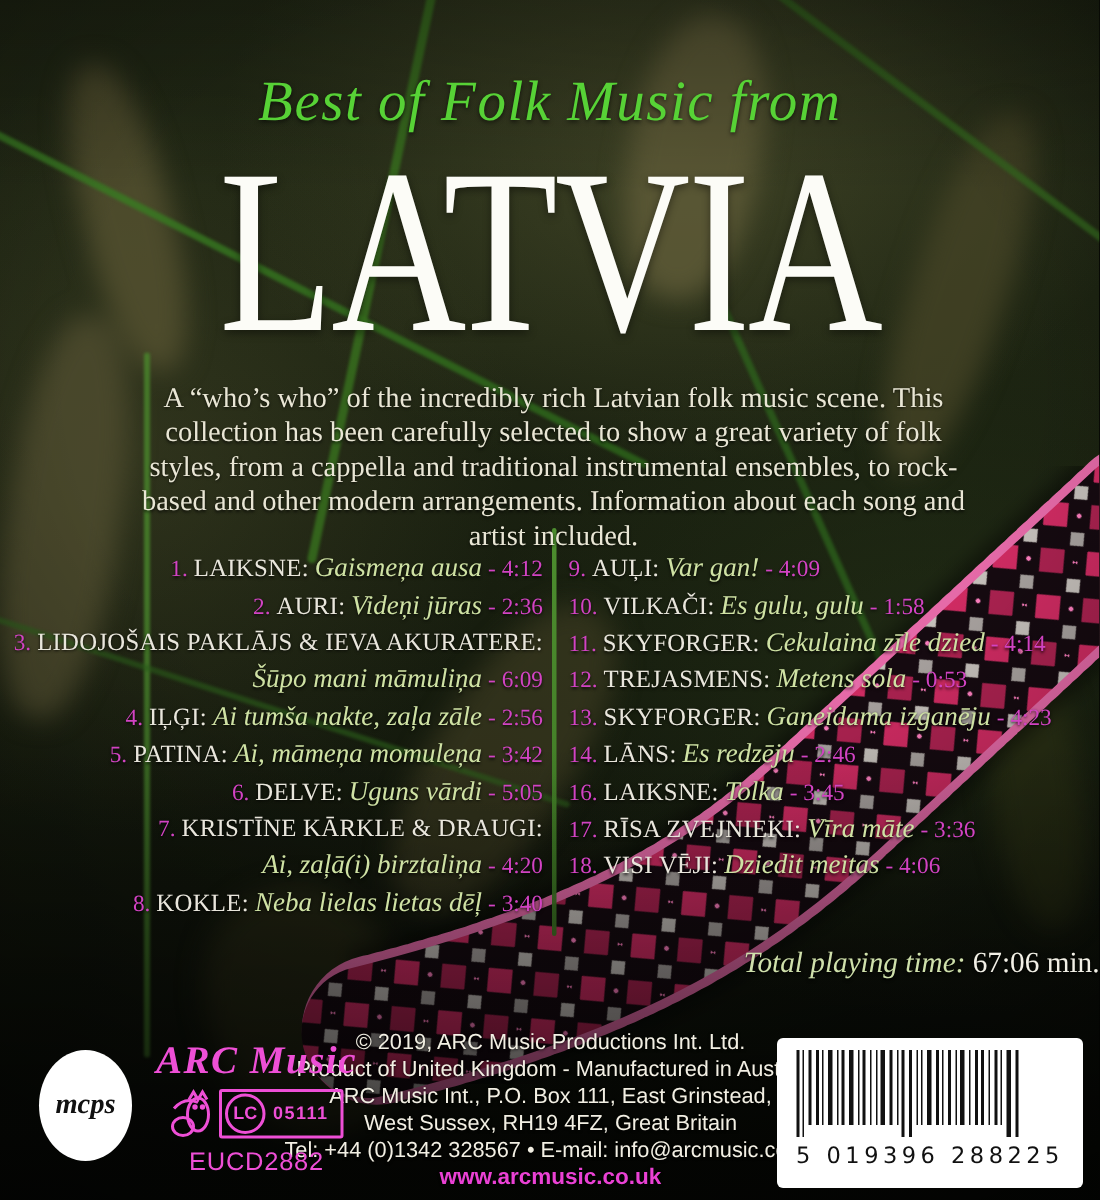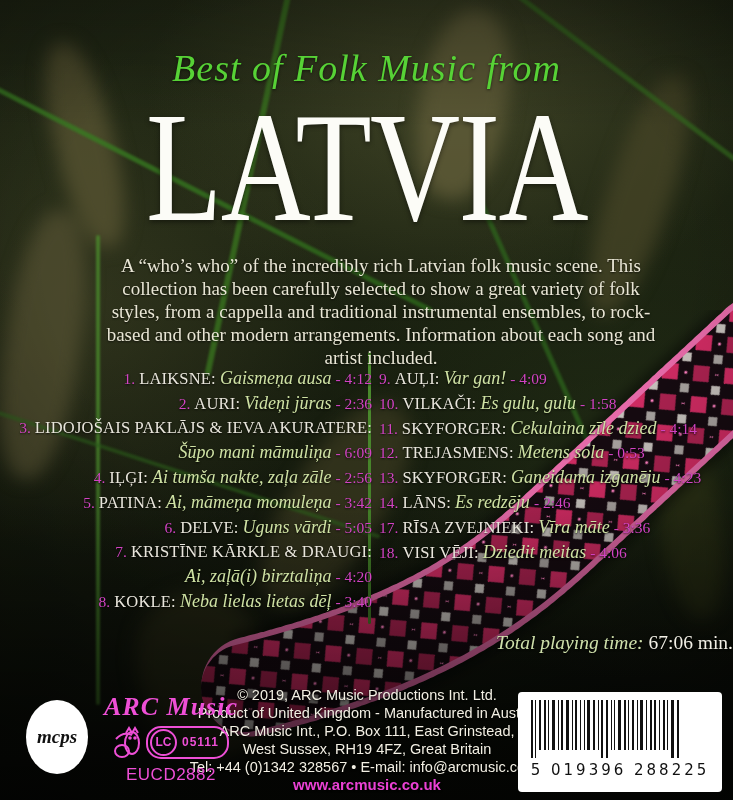--- a/index.html
+++ b/index.html
@@ -39,25 +39,25 @@
       radial-gradient(ellipse 115% 85% at 50% 32%, rgba(0,0,0,0) 38%, rgba(0,0,0,.42) 78%, rgba(0,0,0,.62) 100%),
       linear-gradient(to bottom, rgba(0,0,0,.28) 0%, rgba(0,0,0,0) 16%, rgba(0,0,0,0) 62%, rgba(0,0,0,.5) 96%);
   }
   
   .subtitle{position:absolute;top:46px;left:0;width:100%;text-align:center;
     font-style:italic;font-size:38px;letter-spacing:1px;color:#57d236;
     text-shadow:0 1px 3px rgba(0,0,0,.6);}
   .album-title{position:absolute;top:90px;left:0;width:100%;text-align:center;color:#fcfcf7;
     font-size:156px;line-height:1;font-weight:400;text-shadow:0 2px 6px rgba(0,0,0,.45);}
   .album-title span{display:inline-block;transform:scaleX(.80);letter-spacing:-2px;}
-  .description{position:absolute;top:254px;left:96px;width:570px;text-align:center;
+  .description{position:absolute;top:254px;left:84px;width:570px;text-align:center;
     font-size:19px;line-height:23px;color:#e9e6d5;text-shadow:0 1px 2px rgba(0,0,0,.7);}
   
   .col{position:absolute;top:366px;line-height:24.8px;white-space:nowrap;text-shadow:0 1px 2px rgba(0,0,0,.8);}
-  .col-left{left:12px;width:360px;text-align:right;}
+  .col-left{left:2px;width:360px;text-align:right;}
   .col-right{left:379px;width:354px;text-align:left;}
   .track-line{height:24.8px;}
   .num,.time{color:#d243c3;font-size:15.5px;}
   .artist{color:#e9e6dc;font-size:16.5px;letter-spacing:.2px;}
   .title{color:#cfe2a4;font-style:italic;font-size:18px;}
   .total{position:absolute;top:632px;left:0;width:100%;text-align:right;font-size:19.5px;text-shadow:0 1px 2px rgba(0,0,0,.8);}
   .total .label{font-style:italic;color:#cfe0ab;}
   .total .value{color:#f2f0e6;}
   
   .footer{position:absolute;top:686px;left:138px;width:458px;text-align:center;
@@ -66,21 +66,21 @@
   .website{color:#ea41d4;font-weight:bold;font-size:15px;}
   
   .mcps{position:absolute;left:26px;top:700px;width:62px;height:74px;background:#fff;border-radius:50%;
     display:flex;align-items:center;justify-content:center;}
   .mcps span{font-style:italic;font-weight:bold;font-size:19px;color:#111;font-family:"Liberation Serif",serif;}
   
   .arc{position:absolute;left:102px;top:692px;width:138px;color:#ee4fd6;text-align:center;
     font-family:"Liberation Sans","DejaVu Sans",sans-serif;}
   .arc-name{font-family:"Liberation Serif",serif;font-style:italic;font-weight:bold;font-size:26px;letter-spacing:1px;white-space:nowrap;}
   .lc-row{display:flex;align-items:center;justify-content:center;gap:3px;margin-top:3px;}
-  .lc-capsule{display:flex;align-items:center;border:2.5px solid #ee4fd6;border-radius:15px;padding:1px 8px 1px 2px;gap:5px;}
+  .lc-capsule{display:flex;align-items:center;border:2.5px solid #ee4fd6;border-radius:2px;padding:1px 8px 1px 2px;gap:5px;}
   .lc-circle{width:23px;height:23px;border:2.5px solid #ee4fd6;border-radius:50%;display:flex;align-items:center;justify-content:center;
     font-size:12px;font-weight:bold;}
   .lc-number{font-size:12px;font-weight:bold;letter-spacing:1px;}
   .catalog{font-size:17px;font-weight:normal;letter-spacing:.5px;margin-top:6px;}
   
   .barcode{position:absolute;left:518px;top:692px;width:204px;height:100px;background:#fff;border-radius:4px;
     display:flex;flex-direction:column;align-items:center;padding-top:8px;box-sizing:border-box;}
   .barcode-digits{font-family:"DejaVu Sans",sans-serif;font-size:15px;color:#111;letter-spacing:3px;margin-top:3px;white-space:nowrap;}
 </style>
 </head>
@@ -147,20 +147,21 @@
       <div class="track-line"><span class="title">Ai, zaļā(i) birztaliņa</span> <span class="time">- 4:20</span></div>
       <div class="track-line"><span class="num">8.</span> <span class="artist">KOKLE:</span> <span class="title">Neba lielas lietas dēļ</span> <span class="time">- 3:40</span></div>
     </div>
   <div class="col col-right" id="col-right">
       <div class="track-line"><span class="num">9.</span> <span class="artist">AUĻI:</span> <span class="title">Var gan!</span> <span class="time">- 4:09</span></div>
       <div class="track-line"><span class="num">10.</span> <span class="artist">VILKAČI:</span> <span class="title">Es gulu, gulu</span> <span class="time">- 1:58</span></div>
       <div class="track-line"><span class="num">11.</span> <span class="artist">SKYFORGER:</span> <span class="title">Cekulaina zīle dzied</span> <span class="time">- 4:14</span></div>
       <div class="track-line"><span class="num">12.</span> <span class="artist">TREJASMENS:</span> <span class="title">Metens sola</span> <span class="time">- 0:53</span></div>
       <div class="track-line"><span class="num">13.</span> <span class="artist">SKYFORGER:</span> <span class="title">Ganeidama izganēju</span> <span class="time">- 4:23</span></div>
       <div class="track-line"><span class="num">14.</span> <span class="artist">LĀNS:</span> <span class="title">Es redzēju</span> <span class="time">- 2:46</span></div>
+      <div class="track-line"><span class="num">16.</span> <span class="artist">LAIKSNE:</span> <span class="title">Tolka</span> <span class="time">- 3:45</span></div>
       <div class="track-line"><span class="num">17.</span> <span class="artist">RĪSA ZVEJNIEKI:</span> <span class="title">Vīra māte</span> <span class="time">- 3:36</span></div>
       <div class="track-line"><span class="num">18.</span> <span class="artist">VISI VĒJI:</span> <span class="title">Dziedit meitas</span> <span class="time">- 4:06</span></div>
     </div>
 
   <div class="total">
     <span class="label">Total playing time:</span>
     <span class="value">67:06 min.</span>
   </div>
 
   <div class="footer">

